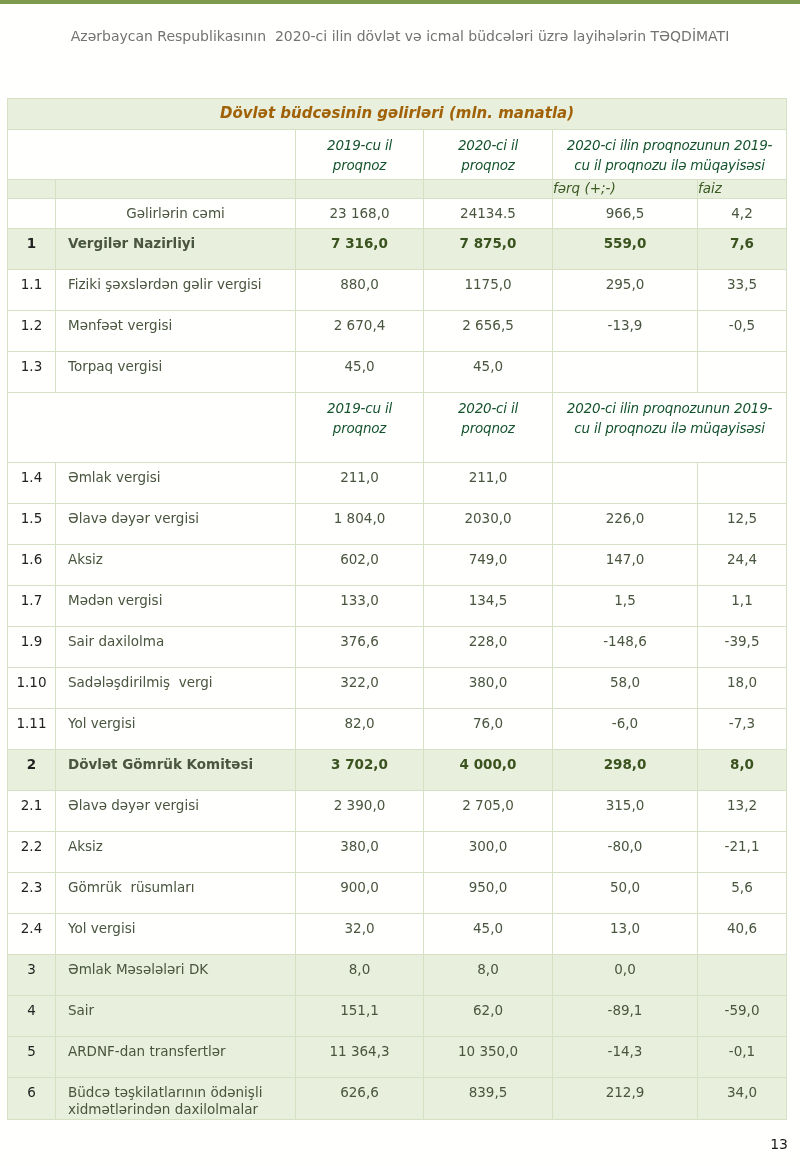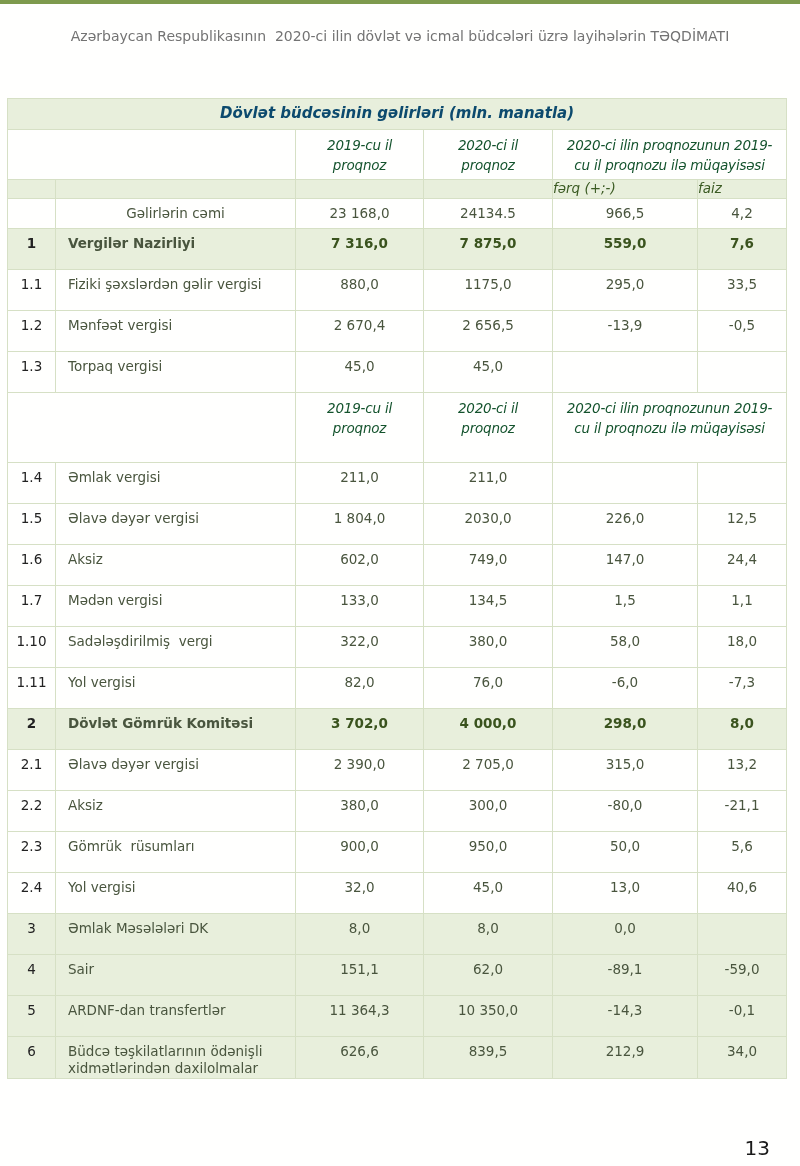--- a/index.html
+++ b/index.html
@@ -37,21 +37,21 @@
   }
   .green { background: #e8efdc; }
   .c-num  { text-align: center; color: #222222; }
   .c-label{ text-align: left; padding-left: 12px; white-space: pre-wrap; }
   .c-val  { text-align: center; }
   
   .r-title td {
     height: 30px; padding: 0;
     text-align: center; vertical-align: middle;
     font-weight: bold; font-style: italic;
-    font-size: 15px; color: #0c4a6e;
+    font-size: 15px; color: #a16207;
   }
   
   .r-colhead td, .r-midhead td {
     font-style: italic; color: #14532d;
     text-align: center; line-height: 1.5;
     white-space: pre-line;
     padding: 5px 2px 0 2px;
     letter-spacing: -0.2px;
   }
   .r-colhead td { height: 44px; }
@@ -64,21 +64,21 @@
   }
   .r-total td { height: 23px; }
   .r-total .c-label { text-align: center; padding-left: 2px; }
   .r-item td, .r-section td, .r-green-item td { height: 34px; }
   .r-section td { font-weight: bold; }
   .r-section .c-val { color: #3a531e; }
   .page-number {
     position: absolute;
     top: 1136px; left: 0; width: 770px;
     text-align: right;
-    font-size: 20px; color: #1a1a1a;
+    font-size: 14px; color: #1a1a1a; padding-left: 18px;
   }
 </style>
 </head>
 <body>
 
 <div class="top-bar"></div>
 
 <div class="page-title">Azərbaycan Respublikasının  2020-ci ilin dövlət və icmal büdcələri üzrə layihələrin TƏQDİMATI</div>
 
 <table class="budget">
@@ -186,20 +186,28 @@
       </tr>
       <tr class="r-item">
         <td class="c-num">1.7</td>
         <td class="c-label">Mədən vergisi</td>
         <td class="c-val">133,0</td>
         <td class="c-val">134,5</td>
         <td class="c-val">1,5</td>
         <td class="c-val">1,1</td>
       </tr>
       <tr class="r-item">
+        <td class="c-num">1.9</td>
+        <td class="c-label">Sair daxilolma</td>
+        <td class="c-val">376,6</td>
+        <td class="c-val">228,0</td>
+        <td class="c-val">-148,6</td>
+        <td class="c-val">-39,5</td>
+      </tr>
+      <tr class="r-item">
         <td class="c-num">1.10</td>
         <td class="c-label">Sadələşdirilmiş  vergi</td>
         <td class="c-val">322,0</td>
         <td class="c-val">380,0</td>
         <td class="c-val">58,0</td>
         <td class="c-val">18,0</td>
       </tr>
       <tr class="r-item">
         <td class="c-num">1.11</td>
         <td class="c-label">Yol vergisi</td>

